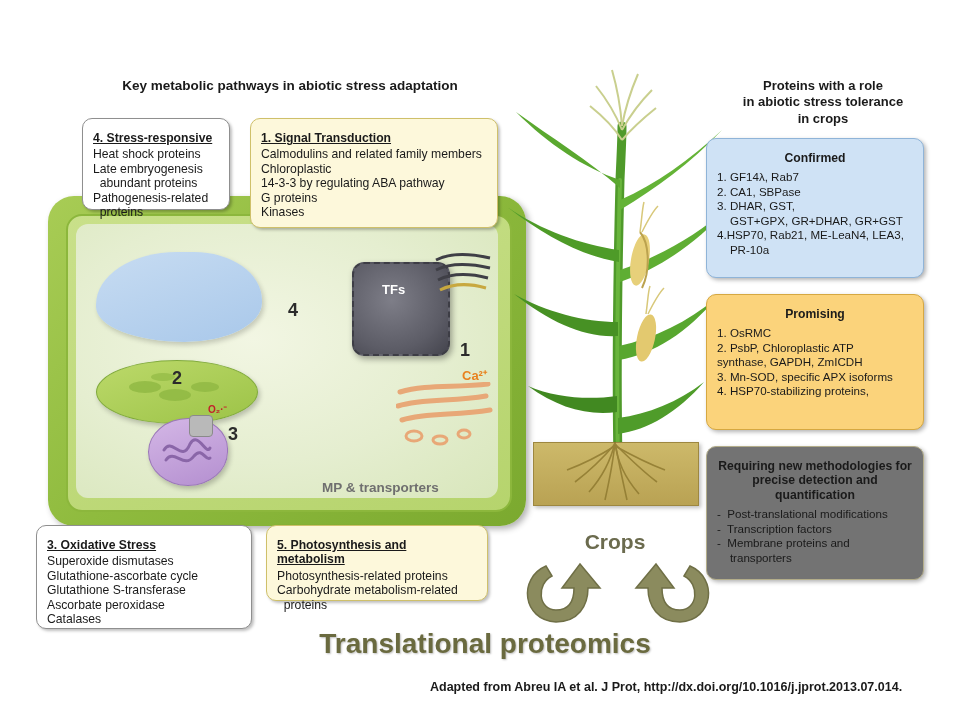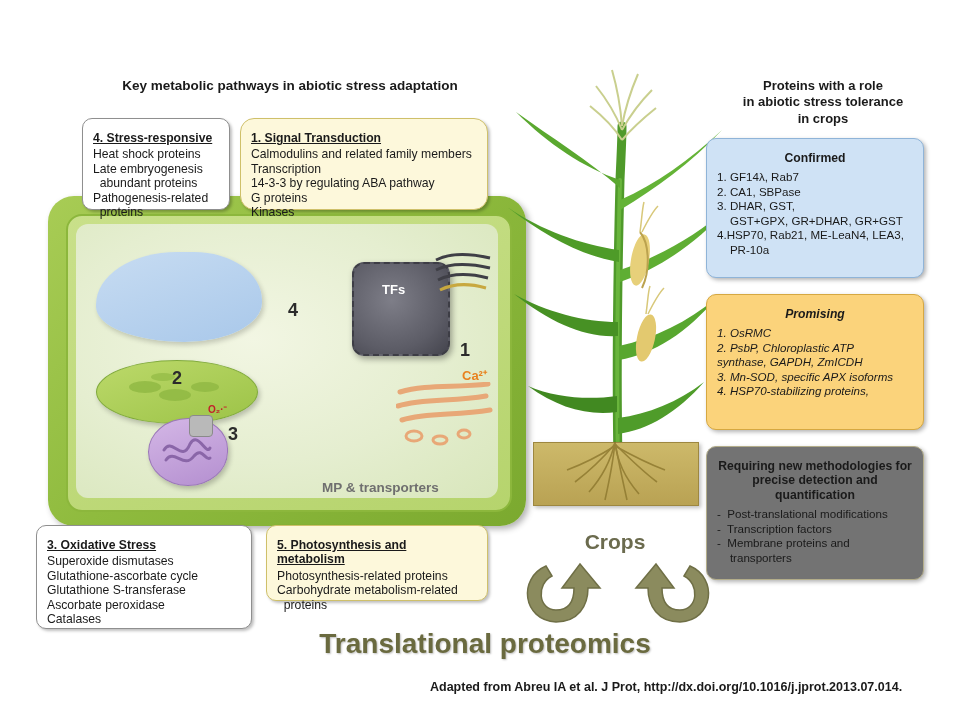--- a/index.html
+++ b/index.html
@@ -62,31 +62,30 @@
   }
   .box-blue {
     background: #cfe2f5;
     border: 1px solid #8fb4d8;
     box-shadow: 2px 2px 4px rgba(0,0,0,0.3);
   }
   .box-orange {
     background: #fbd37b;
     border: 1px solid #d6a841;
     box-shadow: 2px 2px 4px rgba(0,0,0,0.3);
-    font-style: italic;
   }
   .box-khaki {
     background: #737373;
     border: 1px solid #b3ad8a;
     box-shadow: 2px 2px 4px rgba(0,0,0,0.3);
   }
 
   
   #box-stress-responsive { left: 82px;  top: 118px; width: 148px; height: 92px; }
-  #box-signal           { left: 240px; top: 118px; width: 248px; height: 92px; border-radius: 14px; }
+  #box-signal           { left: 250px; top: 118px; width: 248px; height: 110px; }
   #box-oxidative        { left: 36px;  top: 525px; width: 216px; height: 104px; }
   #box-photosynthesis   { left: 266px; top: 525px; width: 222px; height: 76px; }
 
   
   #box-confirmed { left: 706px; top: 138px; width: 218px; height: 140px; }
   #box-promising { left: 706px; top: 294px; width: 218px; height: 136px; }
   #box-methods   { left: 706px; top: 446px; width: 218px; height: 134px; }
   .box-center-title { text-align: center; font-weight: bold; margin-bottom: 5px; }
   .small-list { font-size: 11.6px; line-height: 1.25; }
 
@@ -284,21 +283,21 @@
     <li>  abundant proteins</li>
     <li>Pathogenesis-related</li>
     <li>  proteins</li>
   </ul>
 </div>
 
 <div class="abs box box-cream" id="box-signal">
   <div class="title"><u>1. Signal Transduction</u></div>
   <ul>
     <li>Calmodulins and related family members</li>
-    <li>Transcription</li>
+    <li>Chloroplastic</li>
     <li>14-3-3 by regulating ABA pathway</li>
     <li>G proteins</li>
     <li>Kinases</li>
   </ul>
 </div>
 
 <div class="abs box box-white" id="box-oxidative">
   <div class="title"><u>3. Oxidative Stress</u></div>
   <ul>
     <li>Superoxide dismutases</li>

